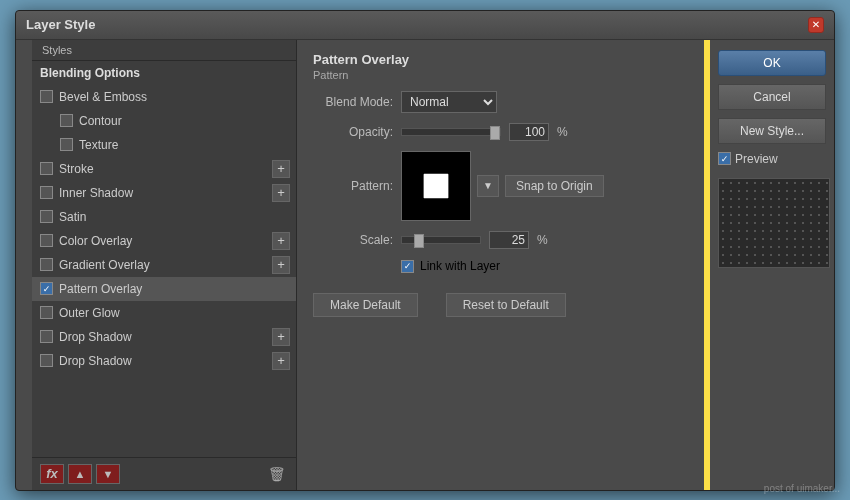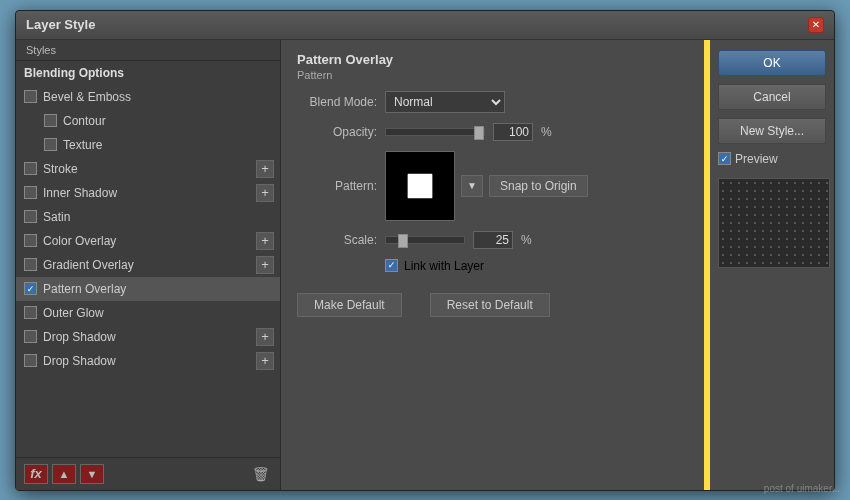--- a/index.html
+++ b/index.html
@@ -43,20 +43,21 @@
       display: flex;
       align-items: center;
       justify-content: center;
       color: #fff;
       font-size: 10px;
       cursor: pointer;
     }
     .dialog-body {
       display: flex;
       height: 450px;
+      margin-left: 16px;
     }
     
     .left-panel {
       width: 265px;
       background: #3d3d3d;
       border-right: 1px solid #2a2a2a;
       display: flex;
       flex-direction: column;
     }
     .styles-label {
@@ -186,21 +187,21 @@
       text-align: right;
       min-width: 80px;
       font-size: 12px;
     }
     select.form-select {
       background: #3a3a3a;
       border: 1px solid #666;
       color: #ddd;
       padding: 2px 4px;
       font-size: 12px;
-      width: 120px;
+      width: 96px;
     }
     .slider-track {
       width: 100px;
       height: 8px;
       background: #333;
       border: 1px solid #555;
       position: relative;
     }
     .slider-handle {
       position: absolute;
@@ -274,21 +275,21 @@
     .snap-btn {
       background: #555;
       border: 1px solid #666;
       color: #ccc;
       padding: 3px 10px;
       cursor: pointer;
       font-size: 12px;
     }
     .link-check-row {
       display: flex;
-      align-items: flex-start;
+      align-items: flex-end;
       gap: 6px;
       margin-left: 88px;
     }
     .link-checkbox {
       width: 13px;
       height: 13px;
       border: 1px solid #888;
       background: #3a6ea8;
       display: flex;
       align-items: center;

